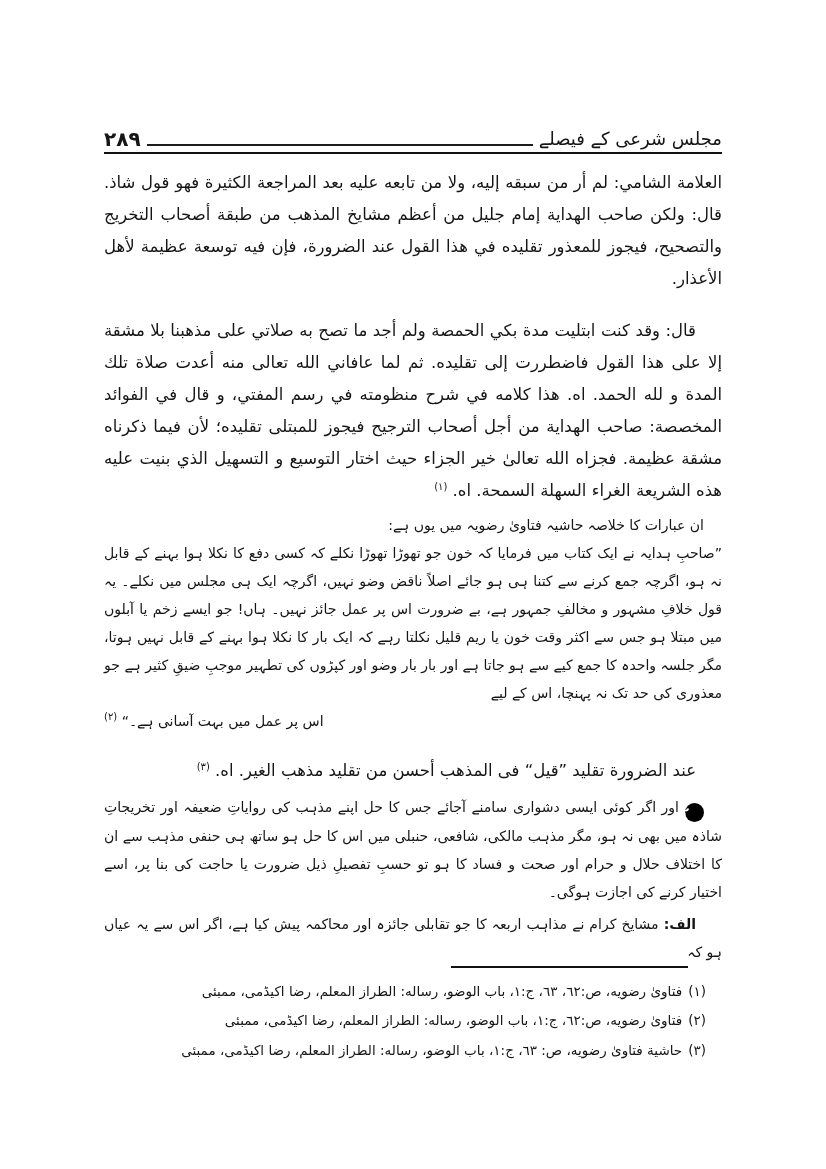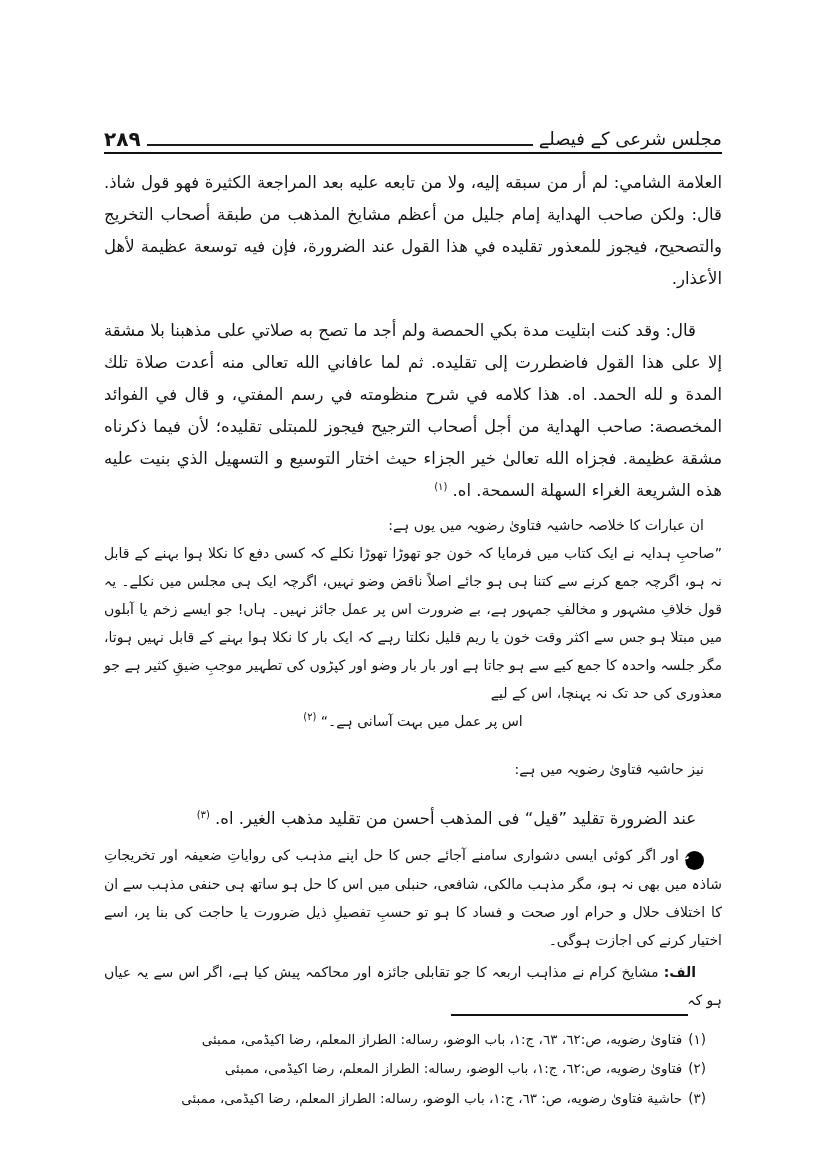--- a/index.html
+++ b/index.html
@@ -22,21 +22,21 @@
   .hdr-pageno{font-size:20px;font-weight:bold;line-height:22px;padding-bottom:1px;}
   .hdr-rule{border-bottom:2.5px solid #111;margin-top:1px;}
   
   main{margin-top:13px;}
   p{margin:0;}
   .ar{font-size:16.5px;line-height:32px;text-align:justify;text-justify:inter-word;}
   .ur{font-size:14px;line-height:28px;text-align:justify;text-justify:inter-word;}
   .ind{text-indent:26px;}
   .ind-sm{text-indent:18px;}
   sup.fnref{font-size:10px;line-height:0;vertical-align:6px;letter-spacing:0;}
-  .qcenter{text-align:center;margin-bottom:3px;}
+  .qcenter{text-align:left;margin-bottom:3px;}
   .badge{
     display:inline-flex;align-items:center;justify-content:center;
     width:19px;height:19px;border-radius:50%;
     background:#000;color:#fff;
     font-size:12px;font-weight:bold;
     vertical-align:-4px;margin-left:6px;
   }
   .mt2{margin-top:20px;} .mt4{margin-top:4px;} .mt6{margin-top:6px;}
   .lead-bold{font-weight:bold;}
   
@@ -62,21 +62,20 @@
     <p class="ar">العلامة الشامي: لم أر من سبقه إليه، ولا من تابعه عليه بعد المراجعة الكثيرة فهو قول شاذ. قال: ولكن صاحب الهداية إمام جليل من أعظم مشايخ المذهب من طبقة أصحاب التخريج والتصحيح، فيجوز للمعذور تقليده في هذا القول عند الضرورة، فإن فيه توسعة عظيمة لأهل الأعذار.</p>
 
     <p class="ar ind mt2"><span>قال: وقد كنت ابتليت مدة بكي الحمصة ولم أجد ما تصح به صلاتي على مذهبنا بلا مشقة إلا على هذا القول فاضطررت إلى تقليده. ثم لما عافاني الله تعالى منه أعدت صلاة تلك المدة و لله الحمد. اه. هذا كلامه في شرح منظومته في رسم المفتي، و قال في الفوائد المخصصة: صاحب الهداية من أجل أصحاب الترجيح فيجوز للمبتلى تقليده؛ لأن فيما ذكرناه مشقة عظيمة. فجزاه الله تعالىٰ خير الجزاء حيث اختار التوسيع و التسهيل الذي بنيت عليه هذه الشريعة الغراء السهلة السمحة. اه.</span> <sup class="fnref">(١)</sup></p>
 
     <p class="ur ind-sm mt4">ان عبارات کا خلاصہ حاشیہ فتاویٰ رضویہ میں یوں ہے:</p>
 
     <p class="ur">”صاحبِ ہدایہ نے ایک کتاب میں فرمایا کہ خون جو تھوڑا تھوڑا نکلے کہ کسی دفع کا نکلا ہوا بہنے کے قابل نہ ہو، اگرچہ جمع کرنے سے کتنا ہی ہو جائے اصلاً ناقض وضو نہیں، اگرچہ ایک ہی مجلس میں نکلے۔ یہ قول خلافِ مشہور و مخالفِ جمہور ہے، بے ضرورت اس پر عمل جائز نہیں۔ ہاں! جو ایسے زخم یا آبلوں میں مبتلا ہو جس سے اکثر وقت خون یا ریم قلیل نکلتا رہے کہ ایک بار کا نکلا ہوا بہنے کے قابل نہیں ہوتا، مگر جلسہ واحدہ کا جمع کیے سے ہو جاتا ہے اور بار بار وضو اور کپڑوں کی تطہیر موجبِ ضیقِ کثیر ہے جو معذوری کی حد تک نہ پہنچا، اس کے لیے</p>
 
     <p class="ur qcenter"><span>اس پر عمل میں بہت آسانی ہے۔“</span> <sup class="fnref">(٢)</sup></p>
 
-    <p class="ur ind-sm mt2">نیز حاشیہ فتاویٰ رضویہ میں ہے:</p>
 
     <p class="ar ind mt2"><span>عند الضرورة تقليد ”قيل“ فى المذهب أحسن من تقليد مذهب الغير. اه.</span> <sup class="fnref">(٣)</sup></p>
 
     <p class="ur ind-sm mt6"><span class="badge">۲</span><span>اور اگر کوئی ایسی دشواری سامنے آجائے جس کا حل اپنے مذہب کی روایاتِ ضعیفہ اور تخریجاتِ شاذہ میں بھی نہ ہو، مگر مذہب مالکی، شافعی، حنبلی میں اس کا حل ہو ساتھ ہی حنفی مذہب سے ان کا اختلاف حلال و حرام اور صحت و فساد کا ہو تو حسبِ تفصیلِ ذیل ضرورت یا حاجت کی بنا پر، اسے اختیار کرنے کی اجازت ہوگی۔</span></p>
 
     <p class="ur ind mt4"><span class="lead-bold">الف:</span> <span>مشایخ کرام نے مذاہب اربعہ کا جو تقابلی جائزہ اور محاکمہ پیش کیا ہے، اگر اس سے یہ عیاں ہو کہ</span></p>
 
   </main>
 
   <footer>

